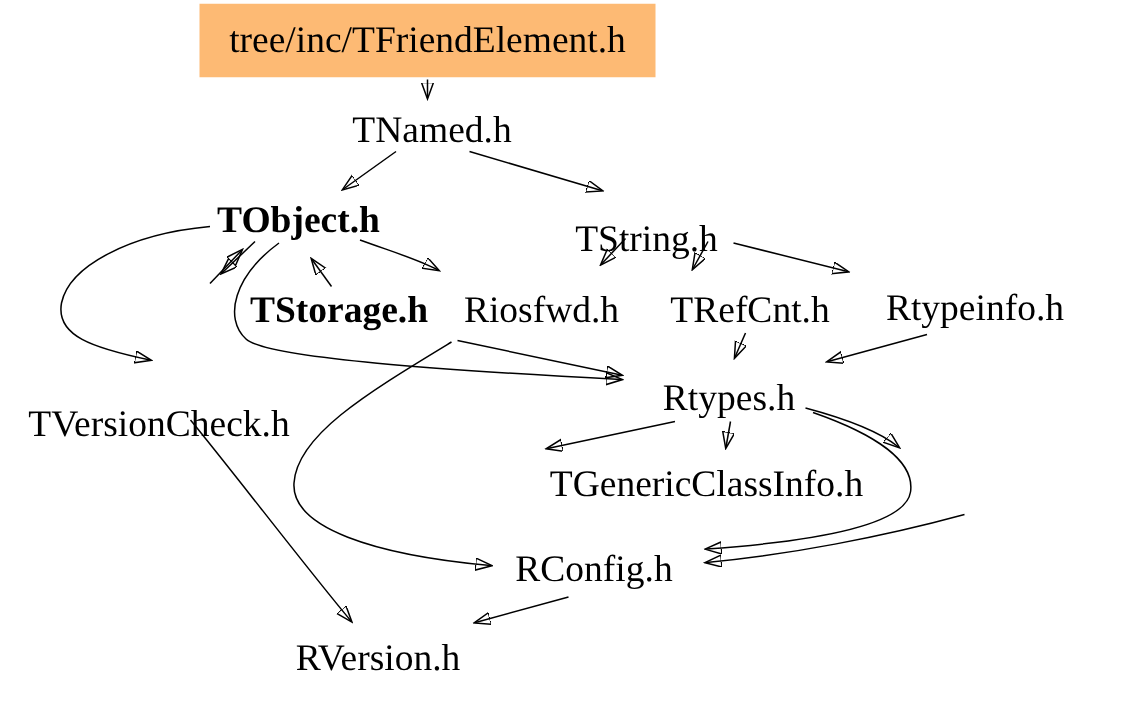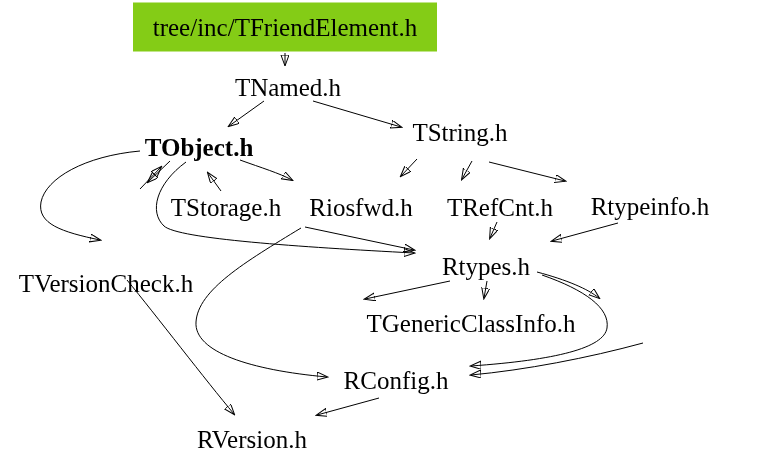--- a/index.html
+++ b/index.html
@@ -30,35 +30,35 @@
   .node {
     position: absolute;
     transform: translate(-50%, -50%);
     white-space: nowrap;
     font-size: 25px;
     color: #000000;
     line-height: 1;
     cursor: pointer;
   }
   .node.root {
-    background: #84cc16;
+    background: #fdba74;
     width: 304px;
     height: 49px;
     display: flex;
     align-items: center;
     justify-content: center;
     cursor: default;
   }
   
   .n-root              { left: 285px; top: 27px; }
   .n-tnamed            { left: 288px; top: 87px; }
   .n-tobject           { left: 199px; top: 147px; font-weight: bold; }
-  .n-tstring           { left: 431px; top: 132px; margin-left: 29px; }
+  .n-tstring           { left: 431px; top: 160px; }
   .n-tbuffer           { left: 90px;  top: 207px; }
-  .n-tstorage          { left: 226px; top: 207px; }
+  .n-tstorage          { left: 226px; top: 207px; font-weight: bold; }
   .n-riosfwd           { left: 361px; top: 207px; }
   .n-trefcnt           { left: 500px; top: 207px; text-align: center; }
   .n-tmathbase         { left: 650px; top: 206px; }
   .n-tversioncheck     { left: 106px; top: 246px; margin-top: 37px; }
   .n-rtypes            { left: 486px; top: 266px; }
   .n-dllimport         { left: 278px; top: 323px; }
   .n-tgenericclassinfo { left: 471px; top: 323px; }
   .n-rtypeinfo         { left: 673px; top: 324px; }
   .n-rconfig           { left: 396px; top: 380px; }
   .n-rversion          { left: 252px; top: 439px; }

